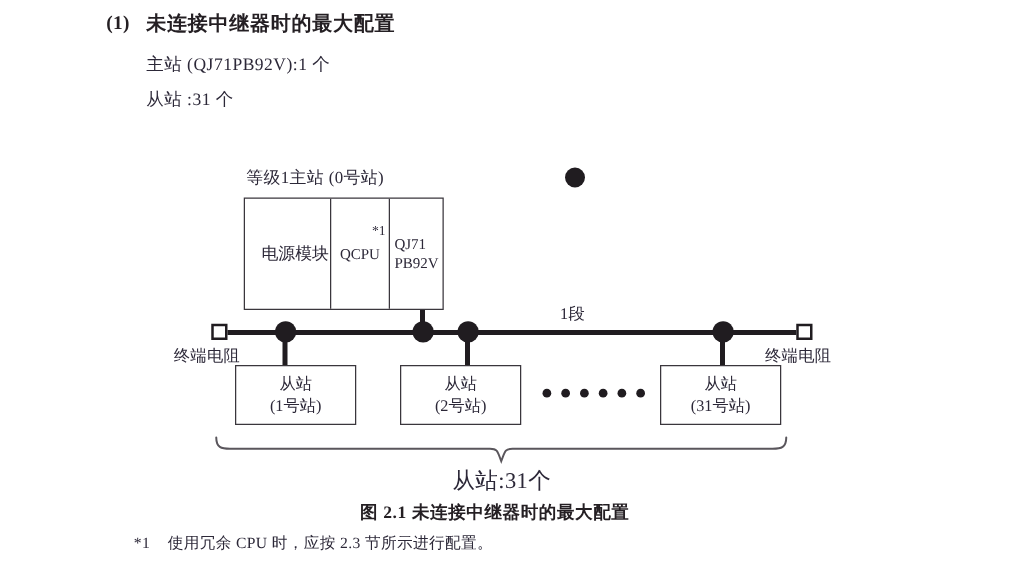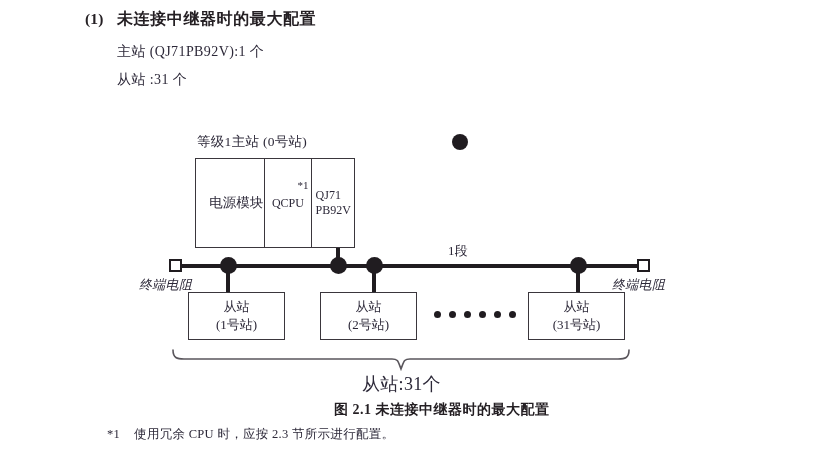--- a/index.html
+++ b/index.html
@@ -114,21 +114,20 @@
     box-sizing: border-box;
   }
   #term-left  { left: 169px; top: 259px; }
   #term-right { left: 637px; top: 259px; }
 
   .term-label {
     font-size: 13px;
     color: #2c2838;
     white-space: nowrap;
     letter-spacing: 0.3px;
-    font-style: italic;
   }
   #term-label-left  { left: 139px; top: 276px; }
   #term-label-right { left: 612px; top: 276px; }
 
   #segment-label {
     left: 448px; top: 242px;
     font-size: 13px;
     color: #2c2838;
     letter-spacing: 0.3px;
   }
@@ -196,21 +195,20 @@
     white-space: nowrap;
   }
 
   
   #figure-caption {
     left: 288px; top: 401px;
     font-size: 14px;
     font-weight: bold;
     letter-spacing: 0.5px;
     white-space: nowrap;
-    margin-left: 46px;
   }
   #footnote {
     left: 107px; top: 426px;
     font-size: 12.5px;
     color: #2c2838;
     letter-spacing: 0.3px;
     white-space: nowrap;
   }
   #footnote .fn-mark { margin-right: 14px; }
 </style>

